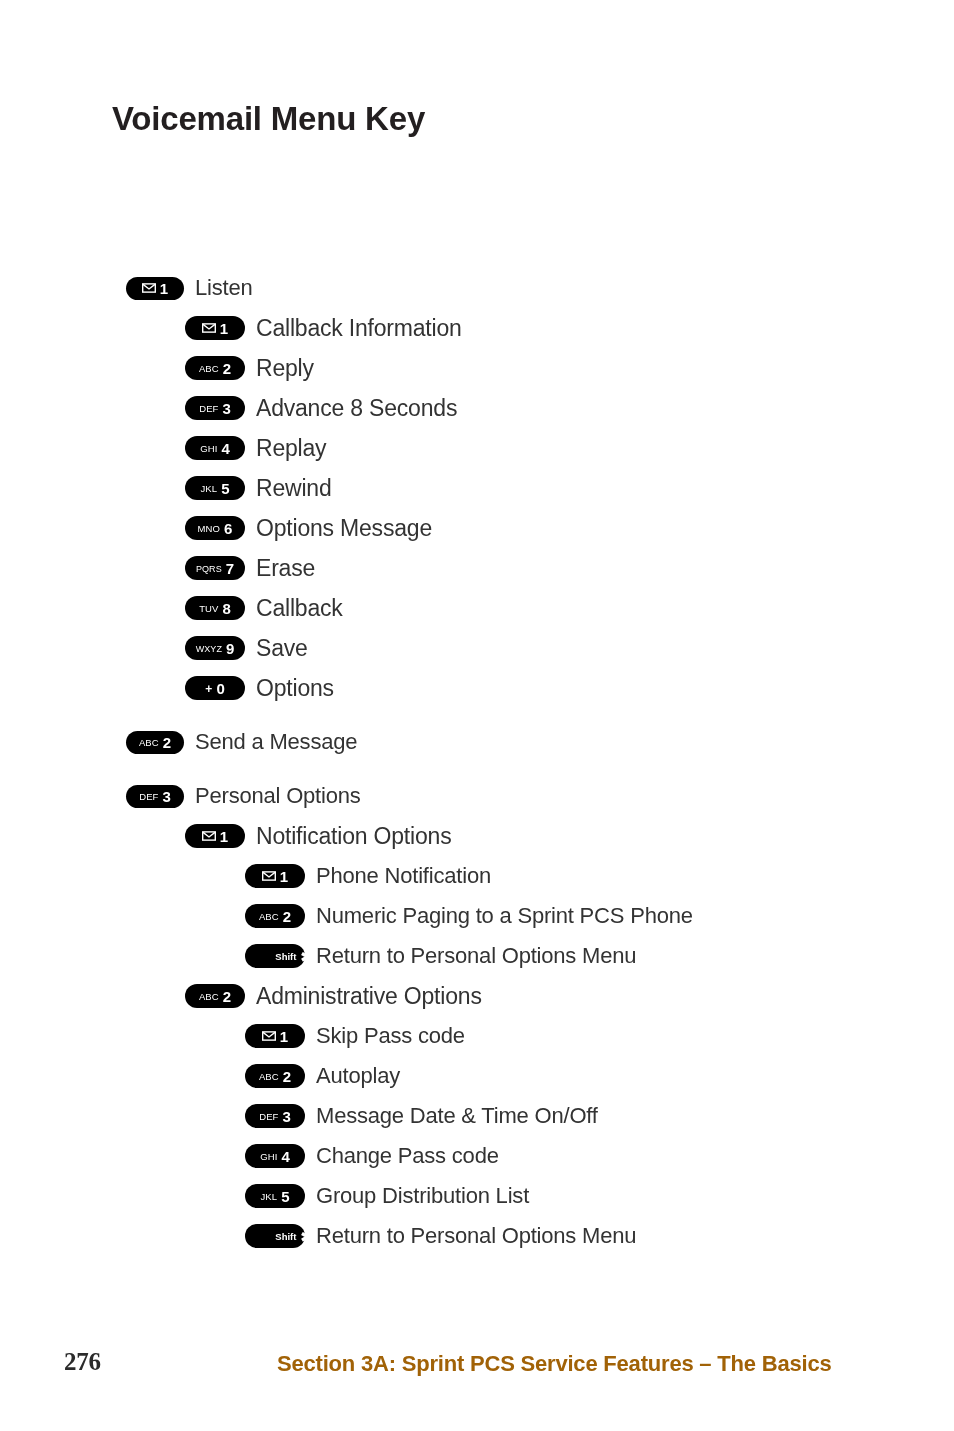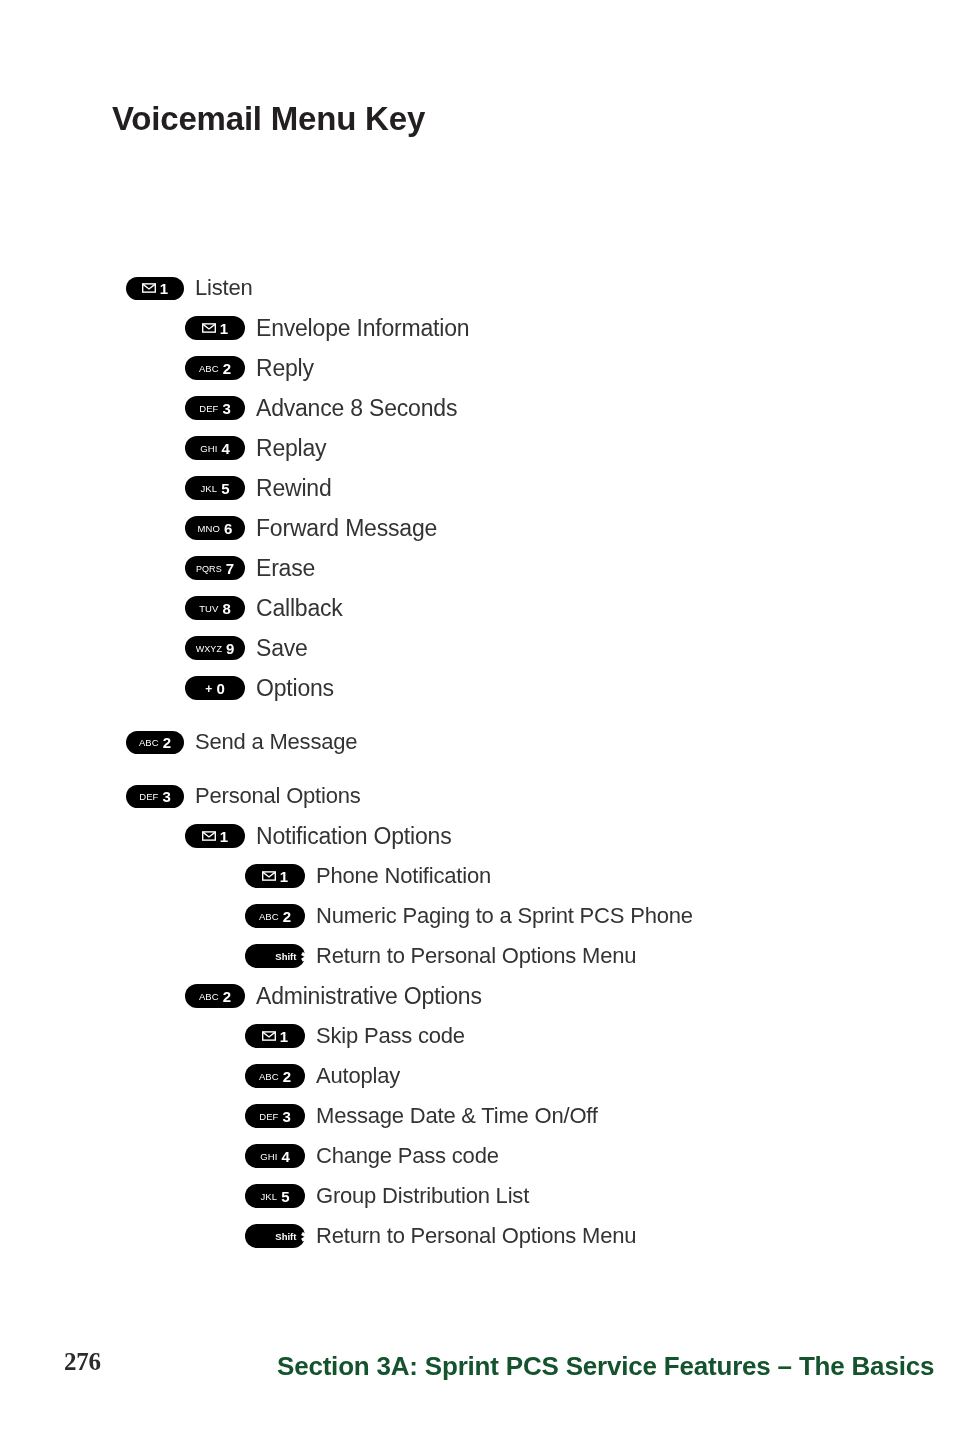--- a/index.html
+++ b/index.html
@@ -154,23 +154,23 @@
     font-size: 25px;
     font-weight: bold;
     color: #2b2b2b;
     letter-spacing: -0.3px;
     font-family: Liberation Serif, serif;
   }
   .footer-section {
     position: absolute;
     left: 277px;
     top: 3px;
-    font-size: 26px;
-    font-weight: bold;
-    color: #14532d;
+    font-size: 22px;
+    font-weight: bold;
+    color: #a16207;
     letter-spacing: -0.2px;
     white-space: nowrap;
   }
 </style>
 </head>
 <body>
 
 <div class="page">
 
   <h1 class="page-title">Voicemail Menu Key</h1>
@@ -192,21 +192,21 @@
       <div class="menu-item lvl1">
         <span class="key-pill">
           <span class="env-glyph">
             <svg viewBox="0 0 16 11" width="14" height="10">
               <rect x="0.8" y="0.8" width="14.4" height="9.4" fill="none" stroke="#ffffff" stroke-width="1.6"></rect>
               <path d="M1.2 1.4 L8 6.6 L14.8 1.4" fill="none" stroke="#ffffff" stroke-width="1.6"></path>
             </svg>
           </span>
           <span class="key-digit">1</span>
         </span>
-        <span class="menu-label">Envelope Information</span>
+        <span class="menu-label">Callback Information</span>
       </div>
       <div class="menu-item lvl1">
         <span class="key-pill">
           <span class="key-letters">ABC</span>
           <span class="key-digit">2</span>
         </span>
         <span class="menu-label">Reply</span>
       </div>
       <div class="menu-item lvl1">
         <span class="key-pill">
@@ -227,21 +227,21 @@
           <span class="key-letters">JKL</span>
           <span class="key-digit">5</span>
         </span>
         <span class="menu-label">Rewind</span>
       </div>
       <div class="menu-item lvl1">
         <span class="key-pill">
           <span class="key-letters">MNO</span>
           <span class="key-digit">6</span>
         </span>
-        <span class="menu-label">Forward Message</span>
+        <span class="menu-label">Options Message</span>
       </div>
       <div class="menu-item lvl1">
         <span class="key-pill">
           <span class="key-letters narrow">PQRS</span>
           <span class="key-digit">7</span>
         </span>
         <span class="menu-label">Erase</span>
       </div>
       <div class="menu-item lvl1">
         <span class="key-pill">

